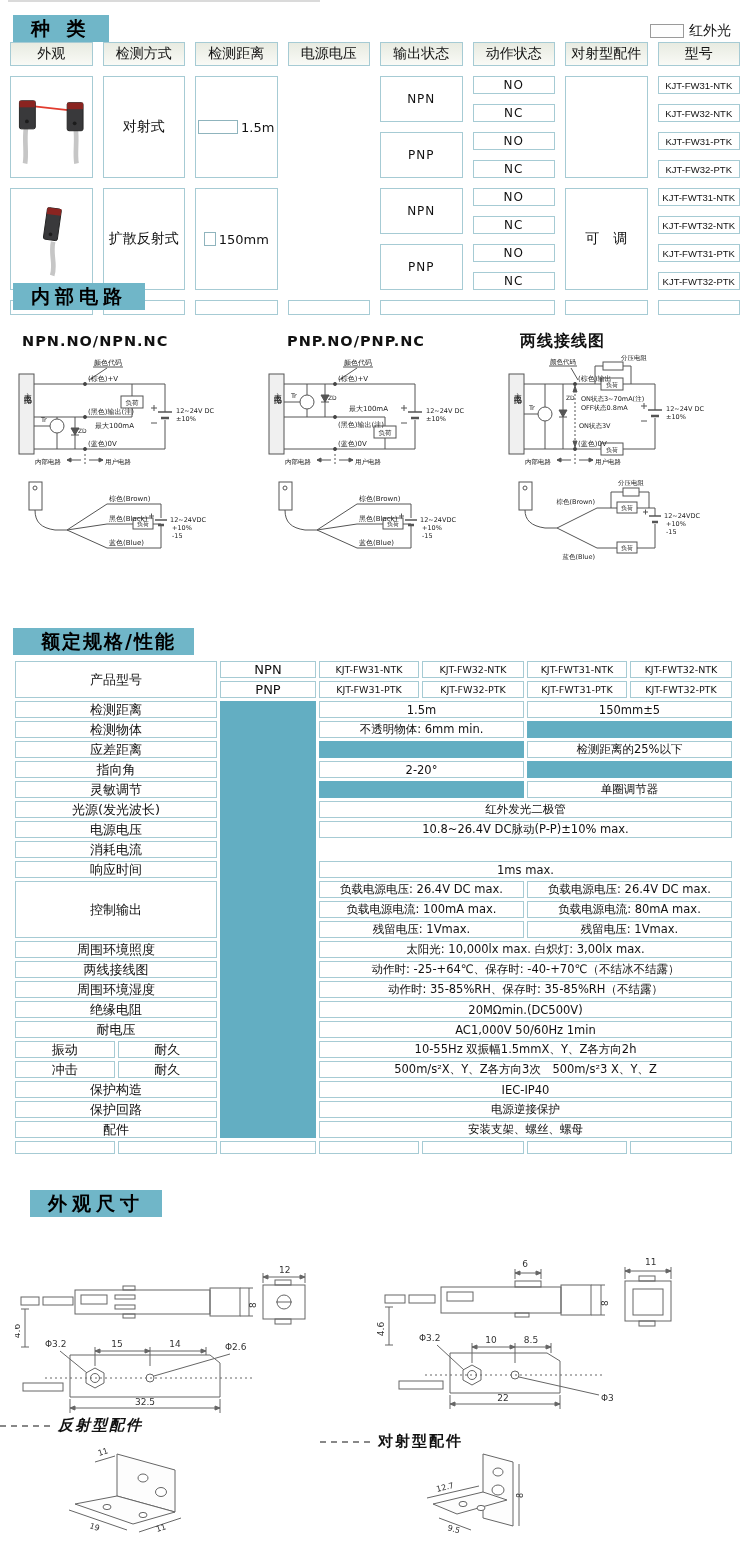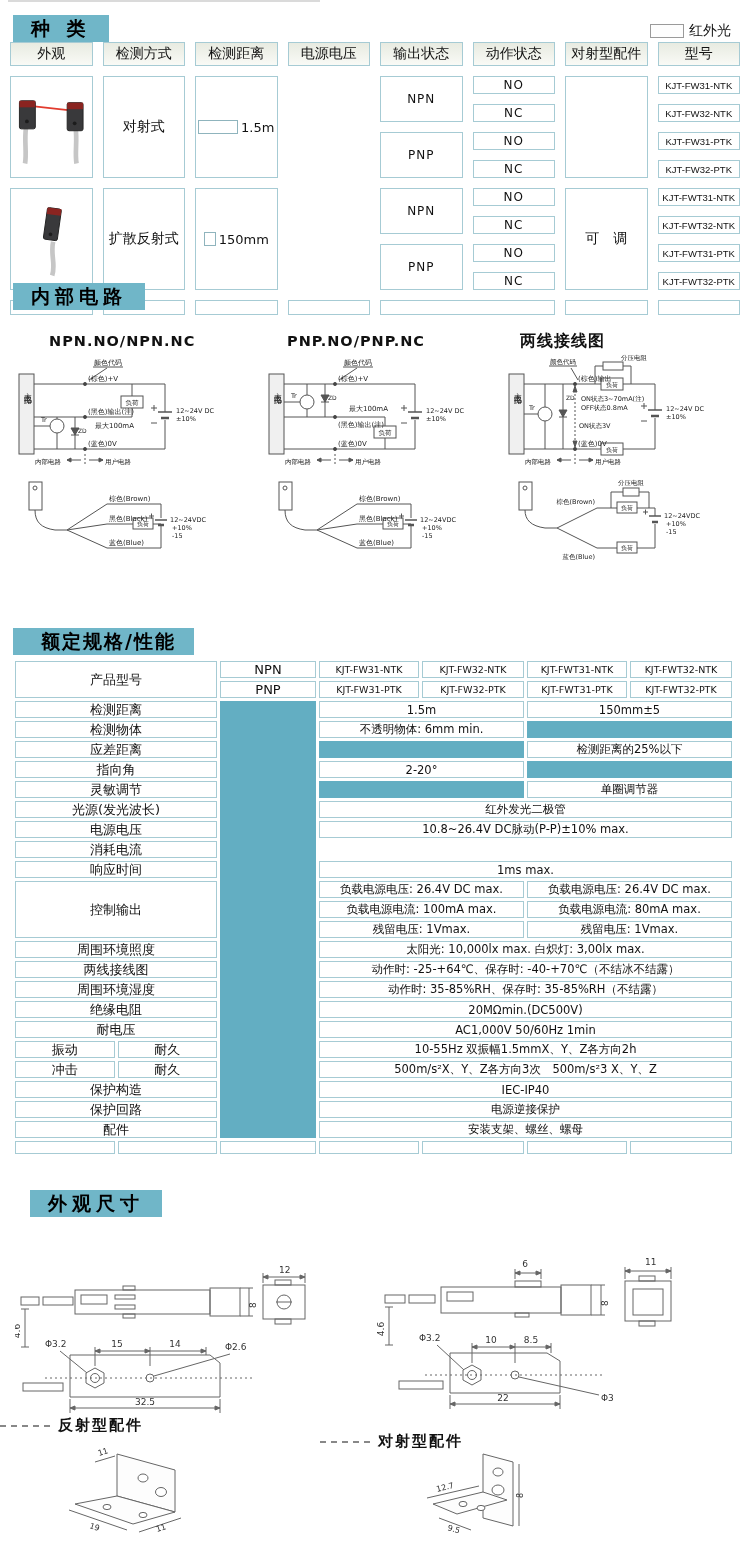--- a/index.html
+++ b/index.html
@@ -135,21 +135,21 @@
   <div class="cell" style="grid-area:10/4"></div>
   <div class="cell" style="grid-area:10/5/11/7"></div>
   <div class="cell" style="grid-area:10/7"></div>
   <div class="cell" style="grid-area:10/8"></div>
 </div>
 
 <div class="titlebar" style="left:13px;top:283px;">
     <span>内部电路</span>
   </div>
 
-<div class="ctitle" style="left:22px;top:333px;margin-left:27px;">NPN.NO/NPN.NC</div>
+<div class="ctitle" style="left:22px;top:333px;">NPN.NO/NPN.NC</div>
 <div class="ctitle" style="left:287px;top:333px;">PNP.NO/PNP.NC</div>
 <div class="ctitle" style="left:520px;top:331px;font-size:16px;">两线接线图</div>
 
 <div class="cpanel" style="left:15px;">
   <div class="vlabel" style="left:6px;top:34px;">主电路</div>
   <svg width="235" height="218" viewBox="0 0 235 218">
     <g stroke="#555" fill="none" stroke-width="1">
       <rect x="4" y="22" width="15" height="80" fill="#f0f0f0"></rect>
       <line x1="19" y1="32" x2="150" y2="32"></line>
         <line x1="19" y1="65" x2="117" y2="65"></line>
@@ -622,21 +622,21 @@
     <text x="233" y="68" transform="rotate(-90 233 68)" text-anchor="middle">8</text>
     <text x="9" y="94" transform="rotate(-90 9 94)" text-anchor="middle">4.6</text>
     <text x="116" y="108" text-anchor="middle">10</text>
     <text x="156" y="108" text-anchor="middle">8.5</text>
     <text x="44" y="106">Φ3.2</text>
     <text x="226" y="166">Φ3</text>
     <text x="128" y="166" text-anchor="middle">22</text>
   </g>
 </svg>
 
-<div class="acc-label" style="left:0px;top:1416px;">
+<div class="acc-label" style="left:0px;top:1416px;font-style:italic;">
   <span class="dash"></span>
   <span>反射型配件</span>
 </div>
 <div class="acc-label" style="left:320px;top:1432px;">
   <span class="dash"></span>
   <span>对射型配件</span>
 </div>
 
 <svg style="position:absolute;left:55px;top:1448px;" width="190" height="100" viewBox="0 0 190 100">
   <g stroke="#666" fill="#fdfdfd" stroke-width="1">

